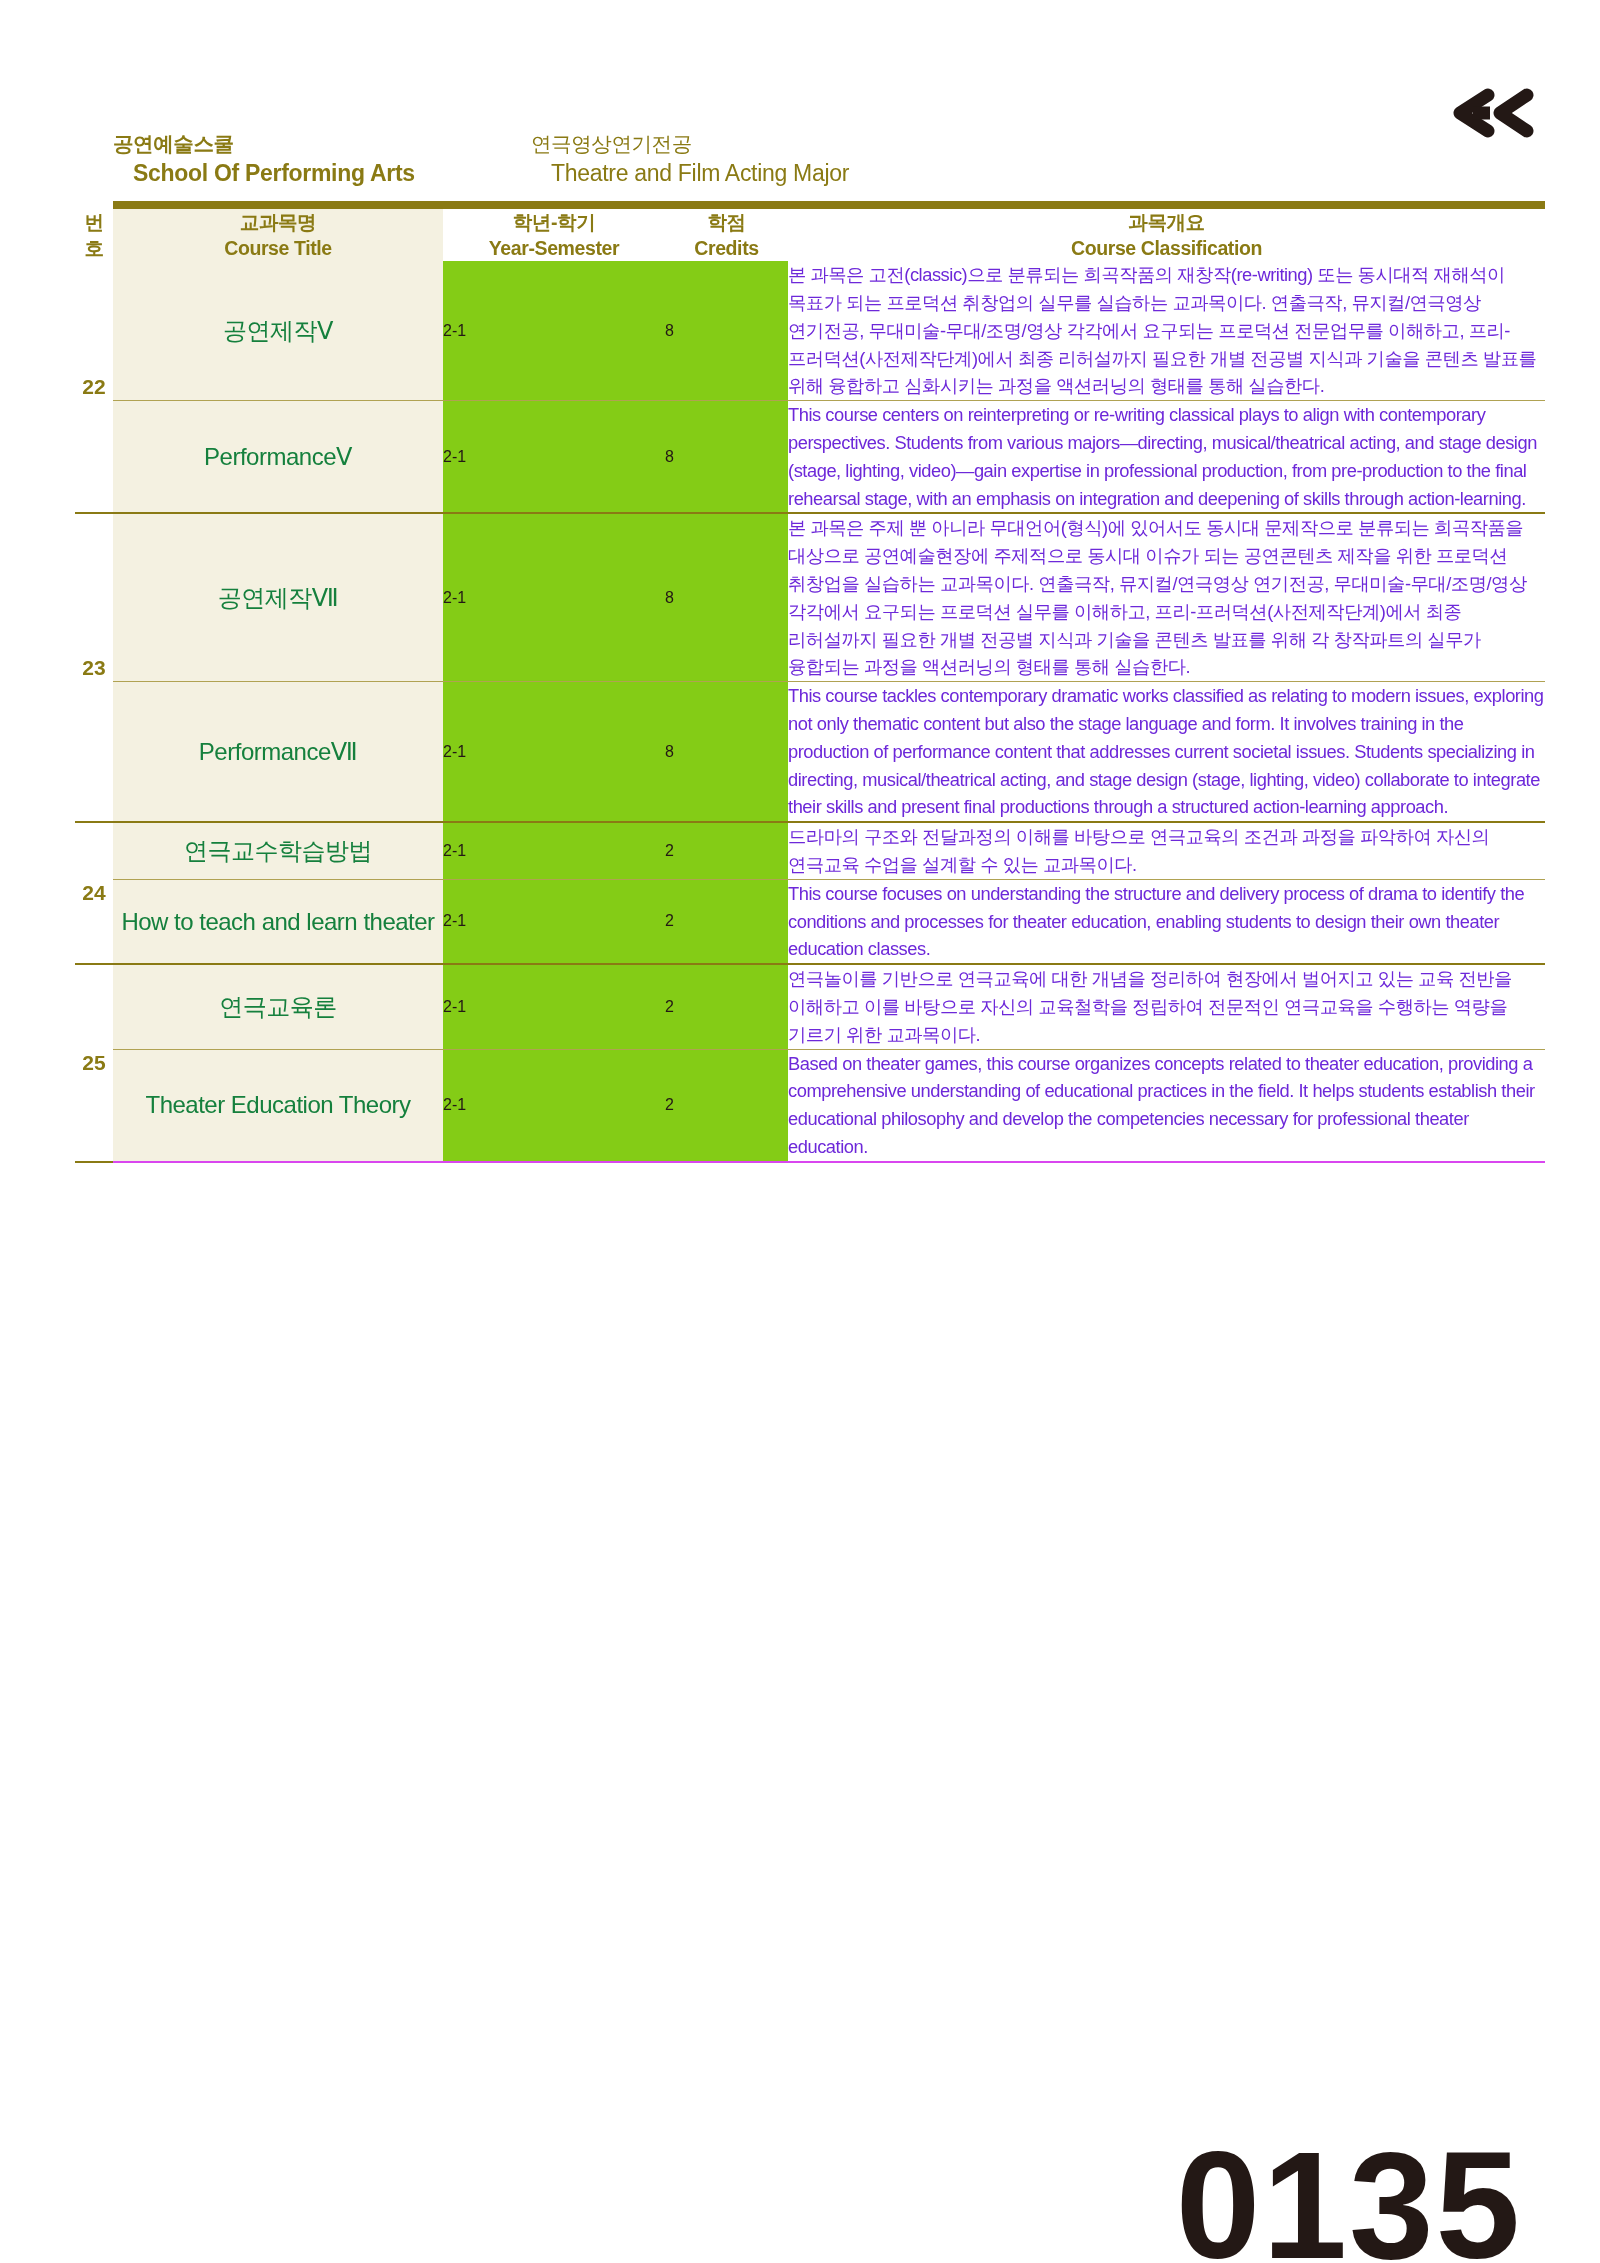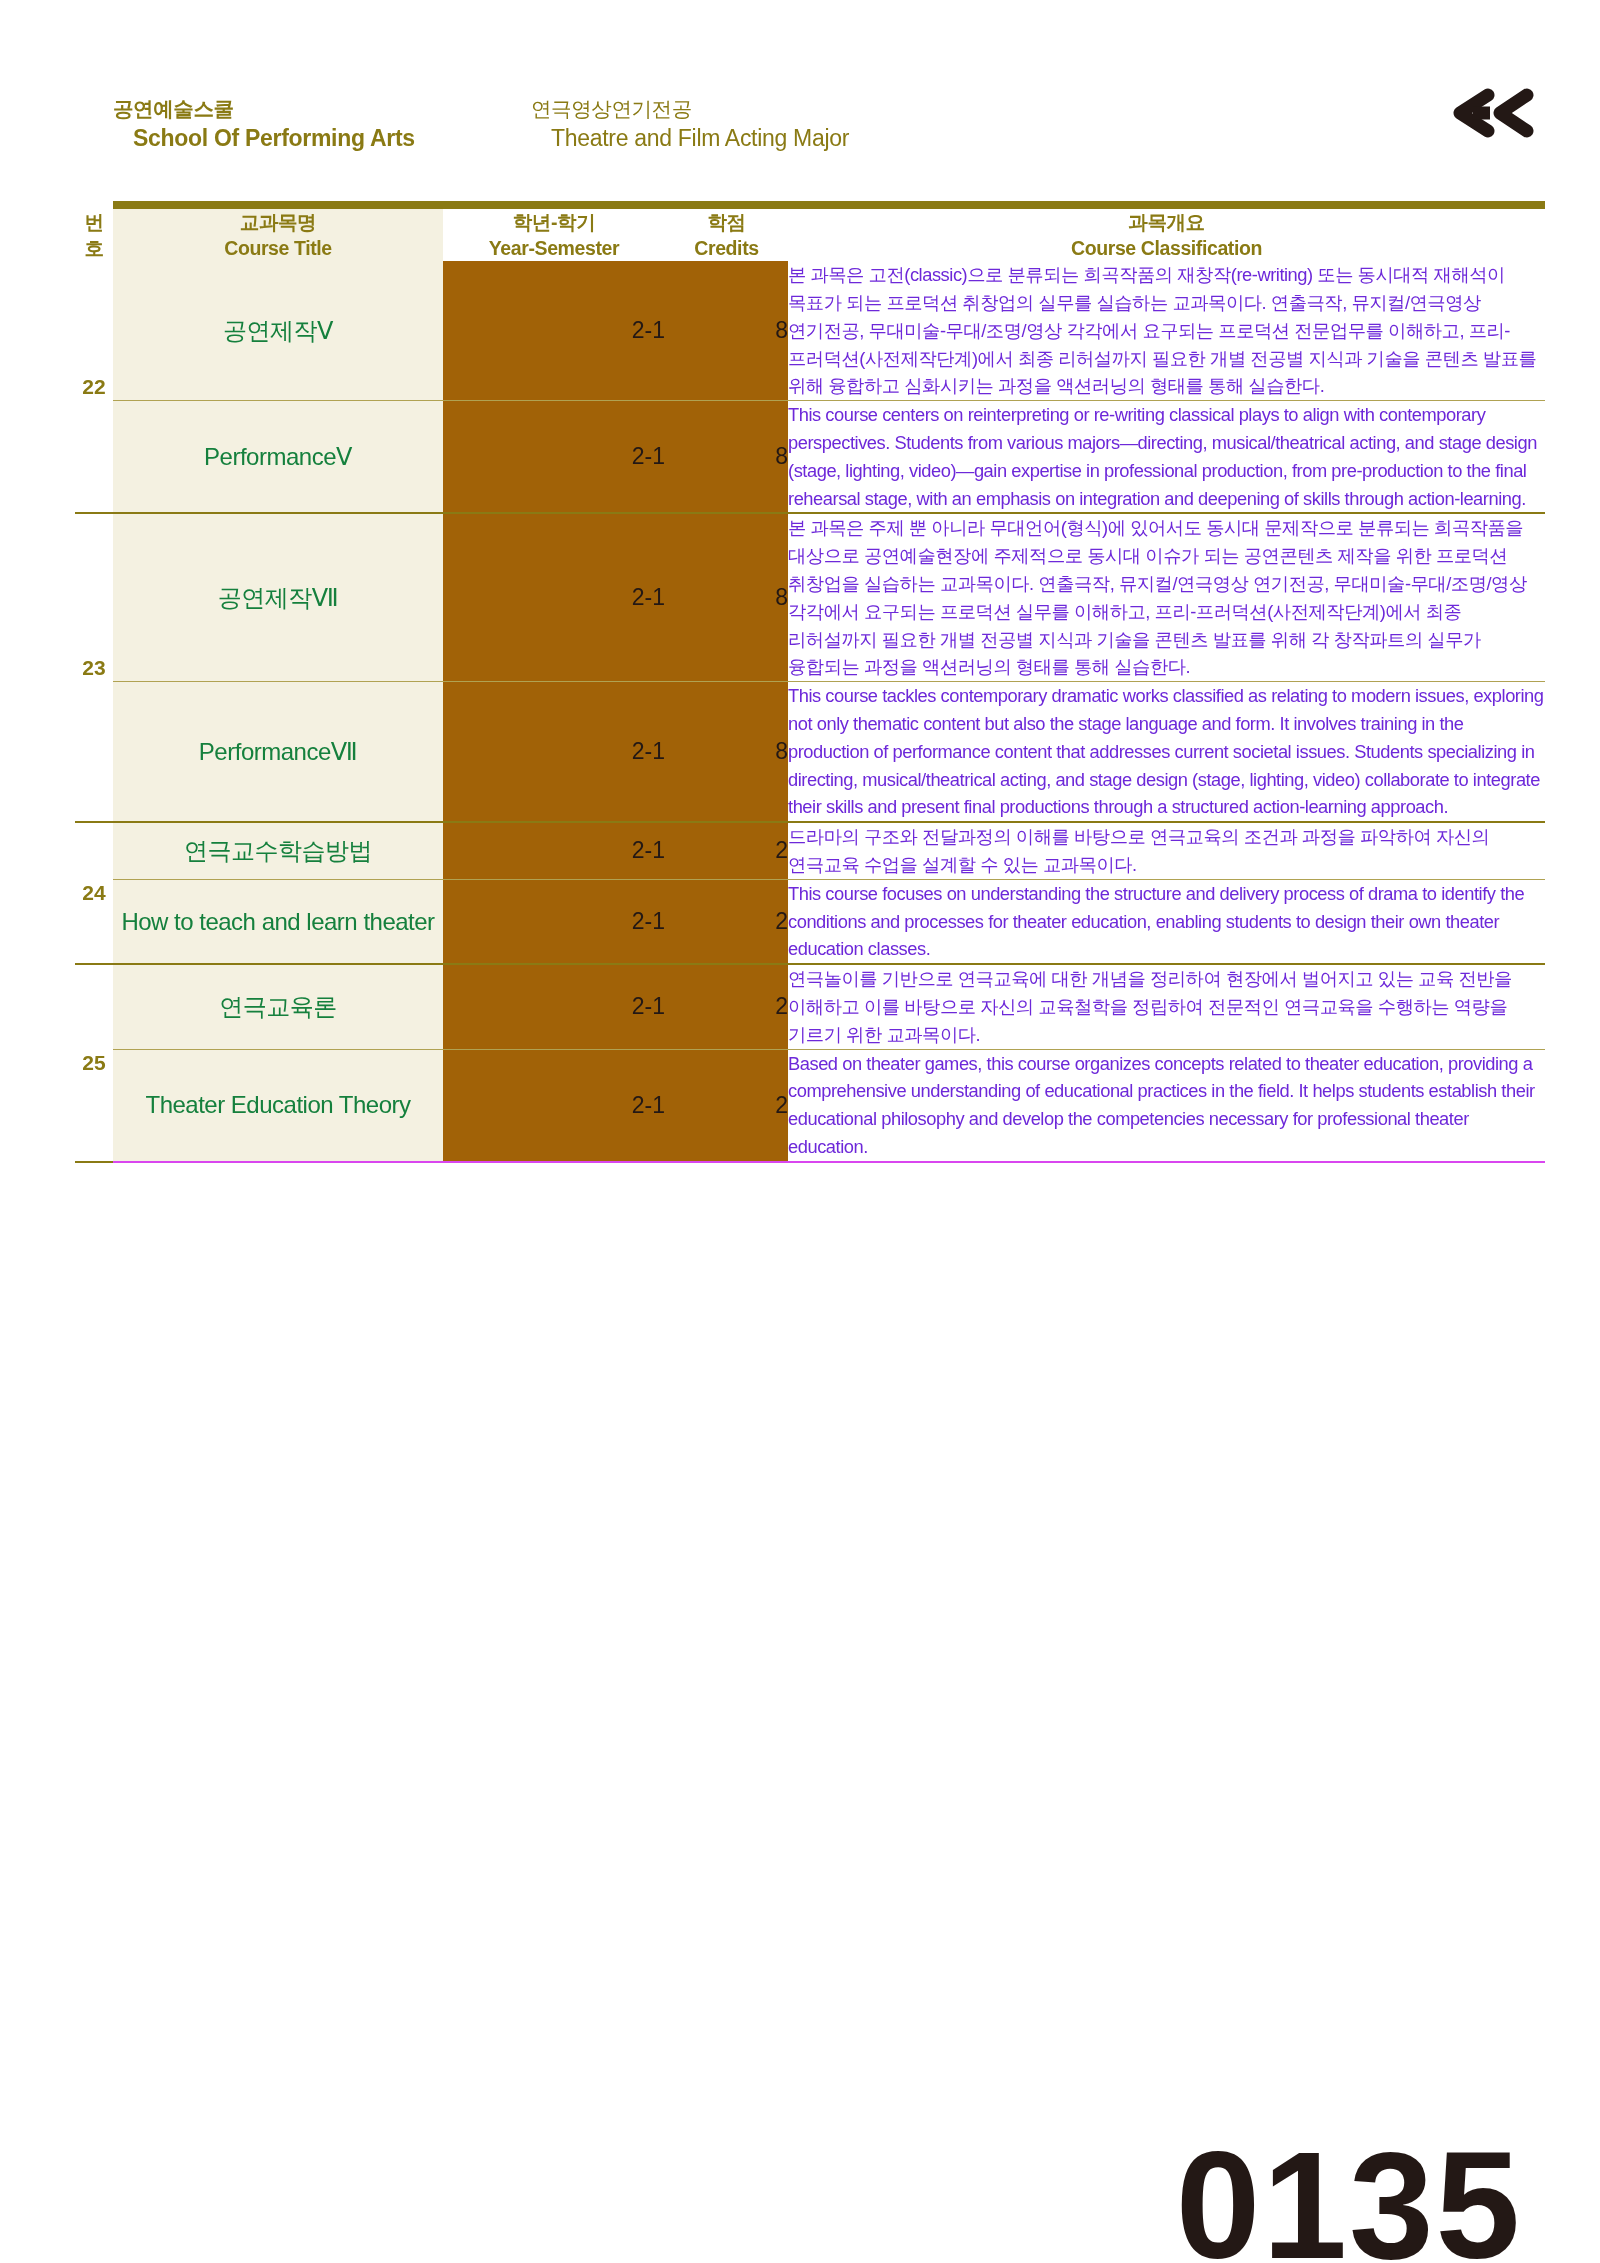--- a/index.html
+++ b/index.html
@@ -36,20 +36,21 @@
     left: 418px;
     top: 0;
     width: 600px;
   }
   .hdr-kr {
     font-size: 20.5px;
     line-height: 1.38;
     letter-spacing: -0.4px;
     color: #8a7a14;
     white-space: nowrap;
+    margin-top: 35px;
   }
   .hdr-en {
     font-size: 23px;
     line-height: 1.32;
     letter-spacing: -0.3px;
     color: #8a7a14;
     white-space: nowrap;
     margin-left: 20px;
   }
   .school-block .hdr-kr { font-weight: bold; }
@@ -127,24 +128,24 @@
     text-align: center;
     font-size: 24px;
     line-height: 1.4;
     letter-spacing: -0.5px;
     color: #15803d;
     padding: 10px 16px;
     border-left: 1.4px solid #b0a252;
     border-right: 1.4px solid #b0a252;
   }
   .cell-ys, .cell-cr {
-    text-align: right;
-    font-size: 23px;
+    text-align: left;
+    font-size: 16px;
     color: #231815;
-    background: #a16207;
+    background: #84cc16;
     border-right: 1.4px solid #b0a252;
   }
   .cell-desc {
     font-size: 18.3px;
     line-height: 1.52;
     letter-spacing: -0.45px;
     color: #6d28d9;
     padding: 17px 22px 17px 20px;
     background: #ffffff;
     text-align: left;

